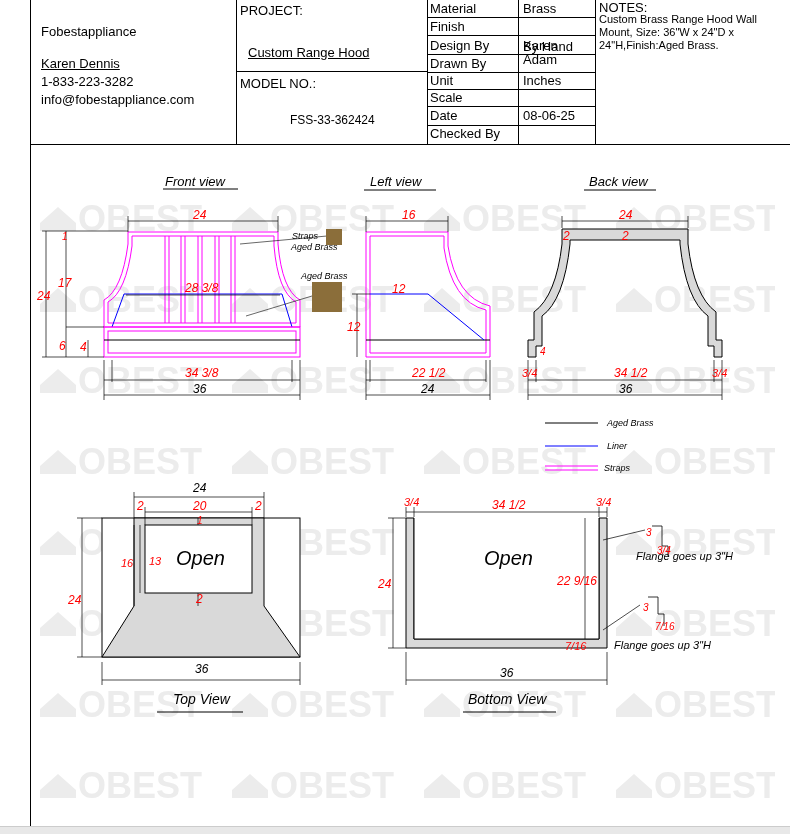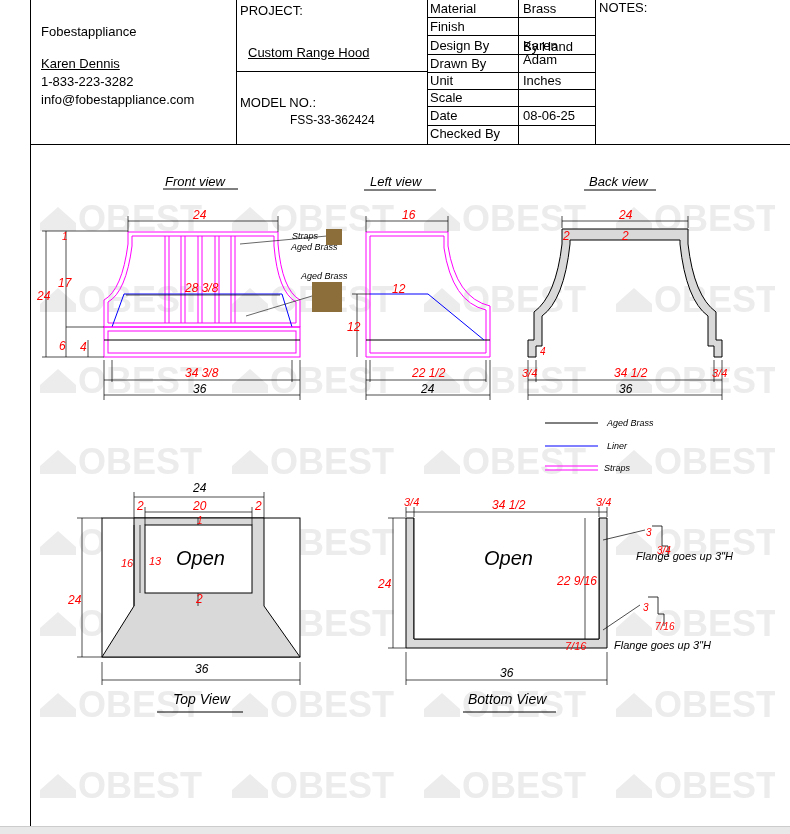--- a/index.html
+++ b/index.html
@@ -32,41 +32,42 @@
   <div class="hline" style="left:397px; top:106px; width:168px;"></div>
   <div class="hline" style="left:397px; top:125px; width:168px;"></div>
 
   <div class="tb-text" style="left:11px; top:24px;">Fobestappliance</div>
   <div class="tb-text" style="left:11px; top:56px;text-decoration:underline;">Karen Dennis</div>
   <div class="tb-text" style="left:11px; top:74px;">1-833-223-3282</div>
   <div class="tb-text" style="left:11px; top:92px;">info@fobestappliance.com</div>
 
   <div class="tb-text" style="left:210px; top:3px;">PROJECT:</div>
   <div class="tb-text" style="left:218px; top:45px;text-decoration:underline;">Custom Range Hood</div>
-  <div class="tb-text" style="left:210px; top:76px;margin-top:19px;">MODEL NO.:</div>
+  <div class="tb-text" style="left:210px; top:76px;">MODEL NO.:</div>
   <div class="tb-text" style="left:260px; top:113px; font-size:12px;">FSS-33-362424</div>
 
   <div class="tb-text" style="left:400px; top:1px;">Material</div>
   <div class="tb-text" style="left:493px; top:1px;">Brass</div>
   <div class="tb-text" style="left:400px; top:19px;">Finish</div>
   <div class="tb-text" style="left:493px; top:19px;margin-top:20px;">By Hand</div>
   <div class="tb-text" style="left:400px; top:38px;">Design By</div>
   <div class="tb-text" style="left:493px; top:38px;">Karen</div>
   <div class="tb-text" style="left:400px; top:56px;">Drawn By</div>
   <div class="tb-text" style="left:493px; top:52px;text-align:center;">Adam</div>
   <div class="tb-text" style="left:400px; top:73px;">Unit</div>
   <div class="tb-text" style="left:493px; top:73px;">Inches</div>
   <div class="tb-text" style="left:400px; top:90px;">Scale</div>
   <div class="tb-text" style="left:493px; top:90px;"></div>
   <div class="tb-text" style="left:400px; top:108px;">Date</div>
   <div class="tb-text" style="left:493px; top:108px;">08-06-25</div>
   <div class="tb-text" style="left:400px; top:126px;">Checked By</div>
   <div class="tb-text" style="left:493px; top:126px;"></div>
 
   <div class="tb-text" style="left:569px; top:0px;">NOTES:</div>
+  <div class="notes-text" style="left:569px; top:13px;">Custom Brass Range Hood Wall Mount, Size: 36"W x 24"D x 24"H,Finish:Aged Brass.</div>
 </div>
 
 <svg class="draw" width="790" height="834" viewBox="0 0 790 834" font-family="Liberation Sans, sans-serif">
   <defs>
     <pattern id="wm" x="40" y="185" width="192" height="81" patternUnits="userSpaceOnUse">
       <g fill="#ececec">
         <path d="M0,38 L18,22 L36,38 L36,46 L0,46 Z"></path>
         <text x="38" y="46" font-size="36" font-weight="bold">OBEST</text>
       </g>
     </pattern>

